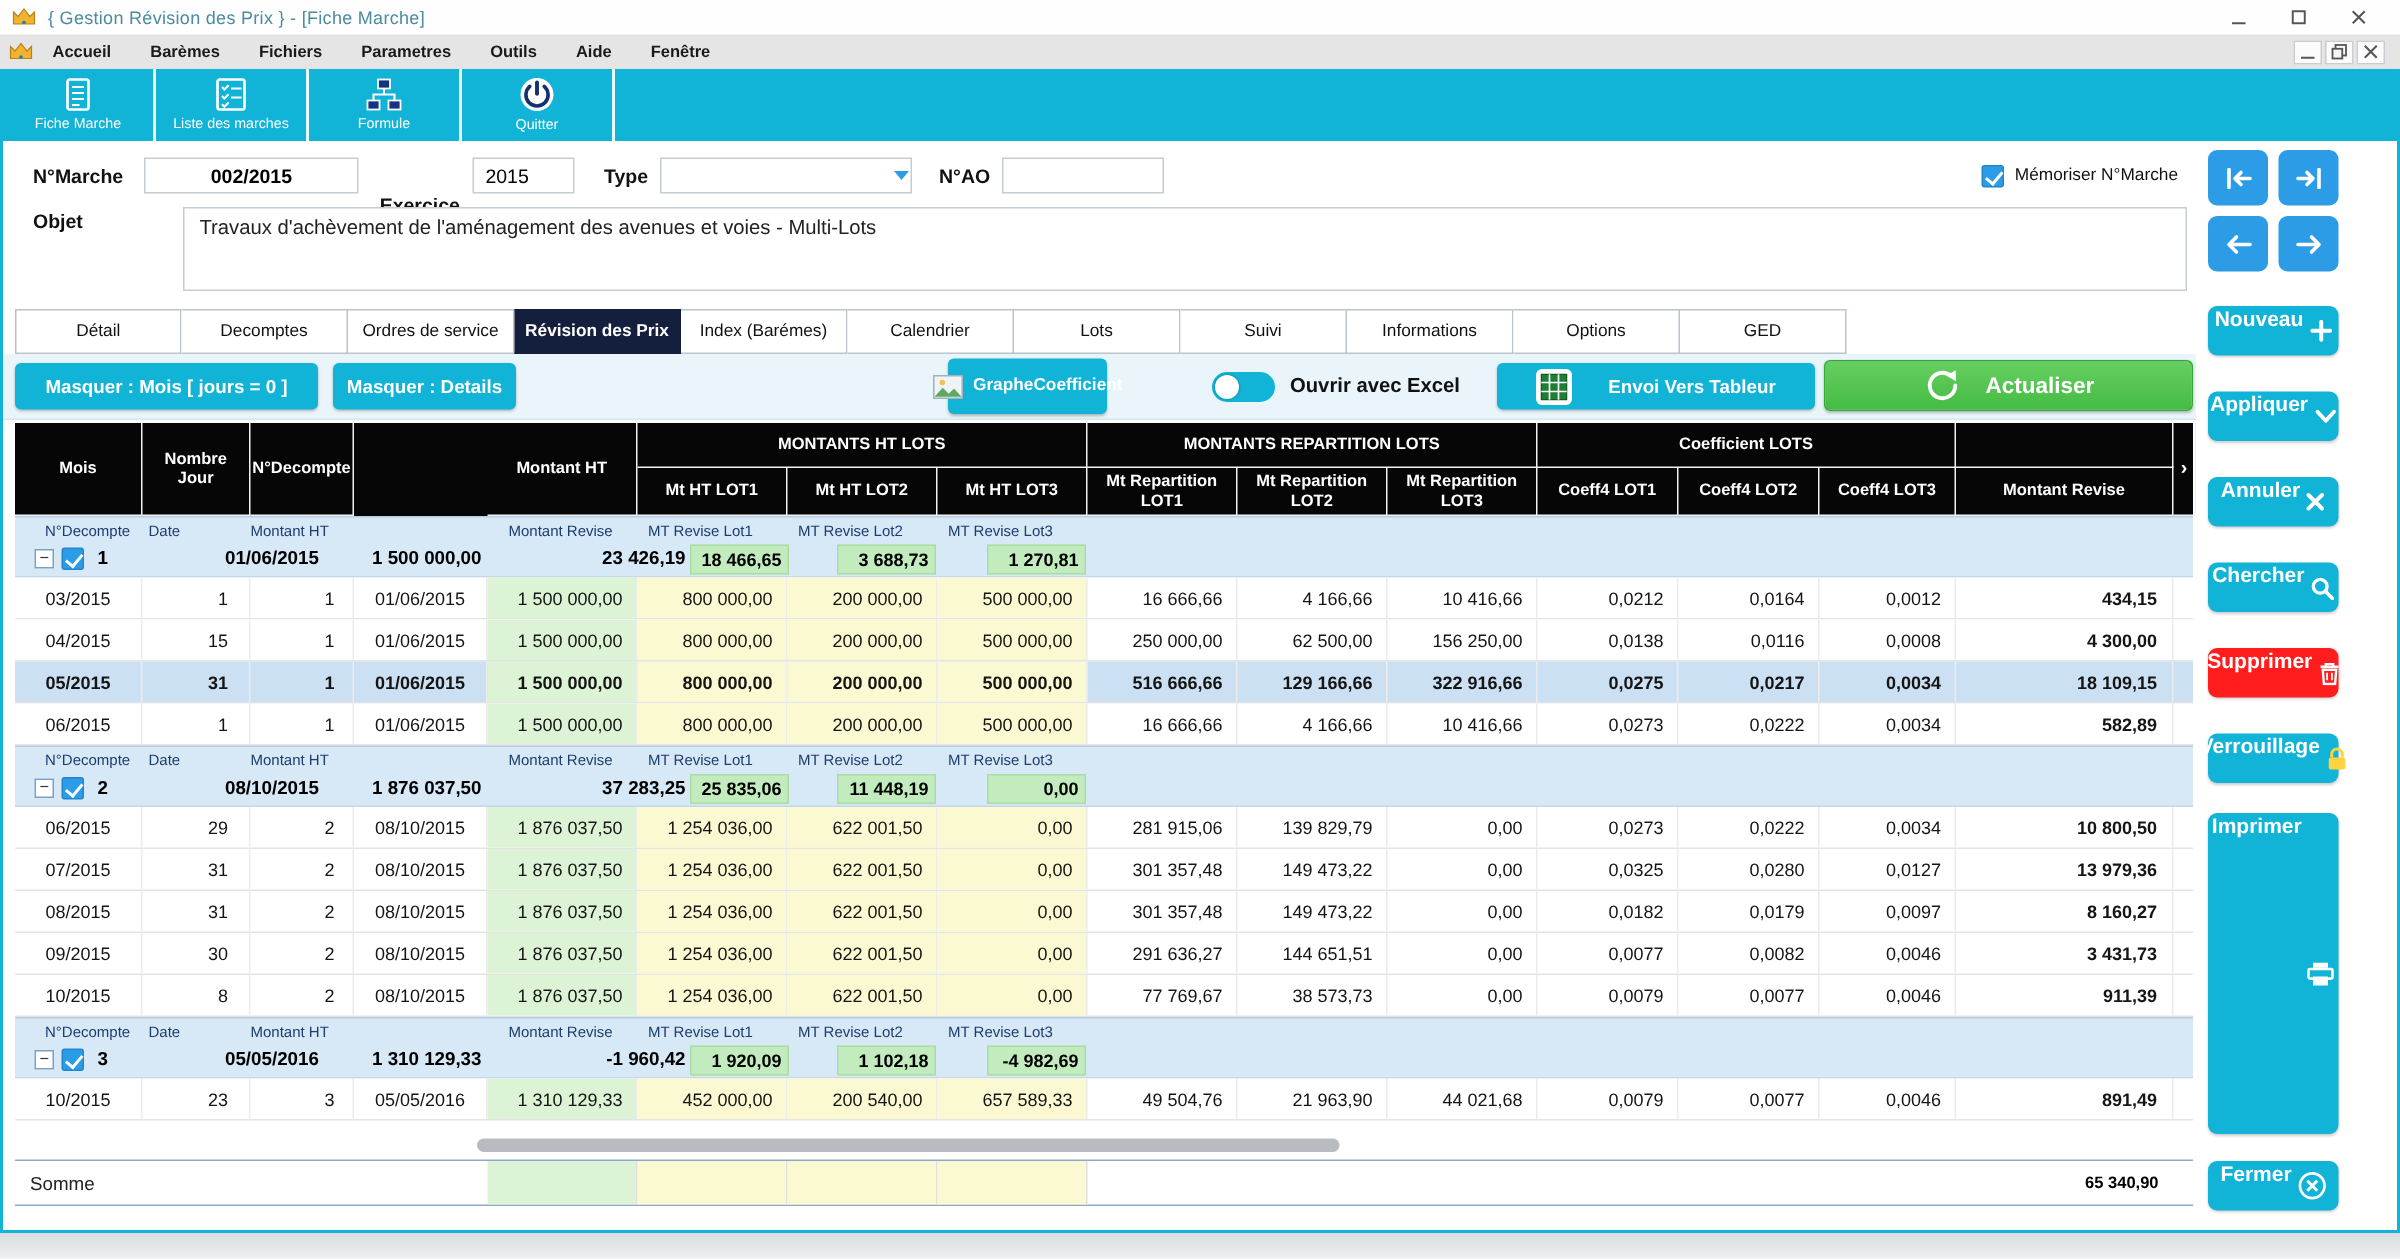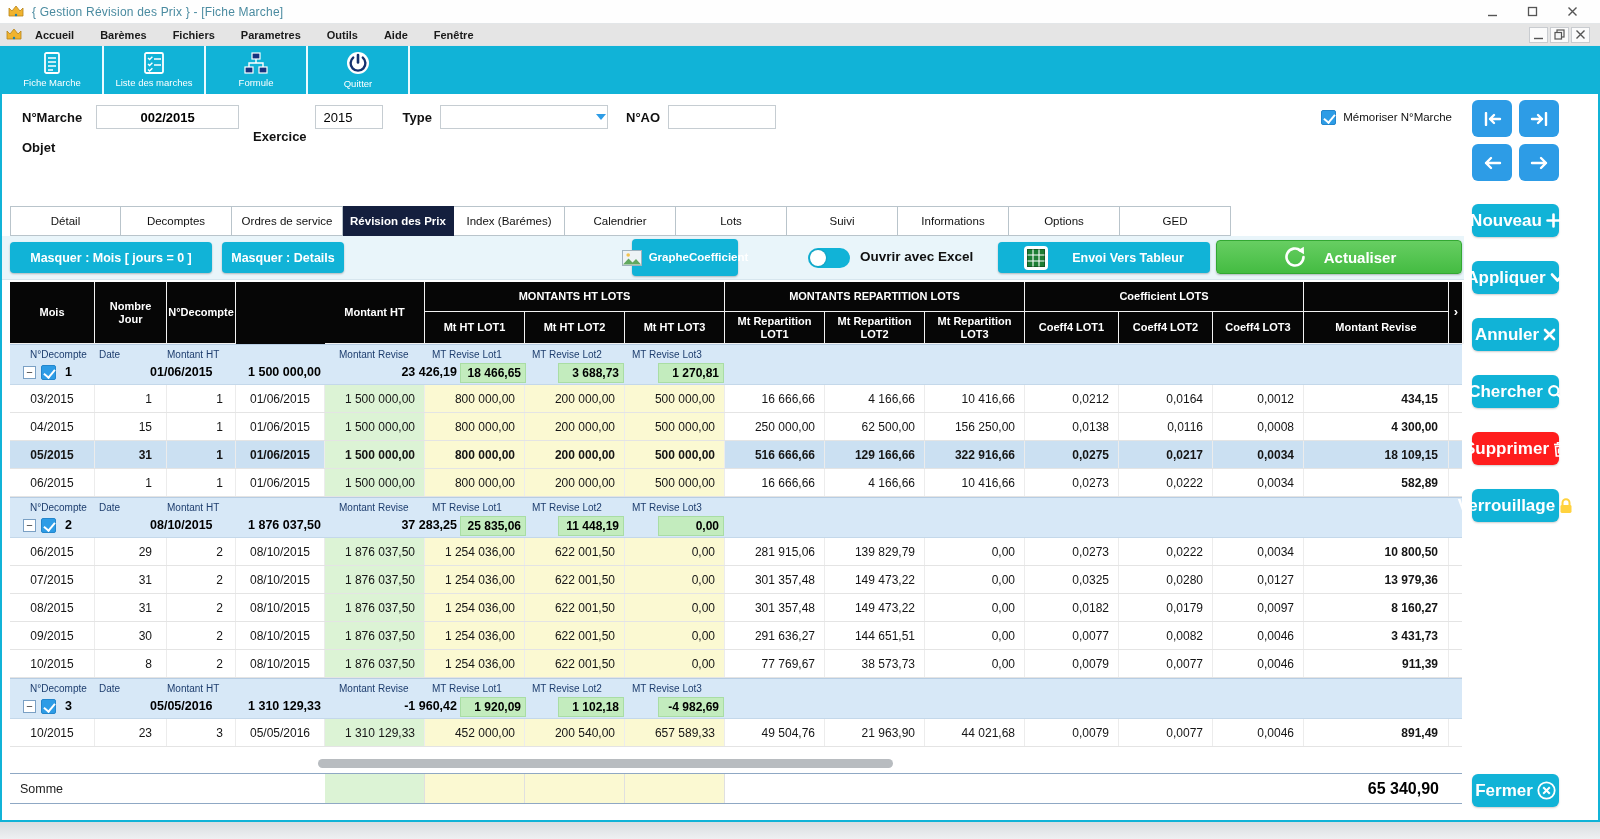--- a/index.html
+++ b/index.html
@@ -113,27 +113,27 @@
   .chip { position:absolute; top:18px; width:66px; background:#c3ecbe; border:1px solid #a9ddA4; text-align:right; padding:2px 4px; font-weight:bold; font-size:12px; white-space:nowrap; }
 
   
   .hscroll { position:relative; height:9px; margin-top:12px; width:1452px; }
   .hthumb { position:absolute; left:308px; top:0; width:575px; height:9px; border-radius:5px; background:#b8bcc0; }
   .somme-row { display:grid; grid-template-columns:var(--cols); height:31px; margin-top:5px; border-top:1px solid #8fa8c4; border-bottom:1px solid #8fa8c4; background:#fff;text-align:center; }
   .s-label { grid-column:1/5; display:flex; align-items:center; padding-left:10px; font-size:12.5px; color:#222; }
   .s-green { grid-column:5; background:#dcf3d5; border-right:1px solid #e0e0e0; }
   .sy1 { grid-column:6; } .sy2 { grid-column:7; } .sy3 { grid-column:8; }
   .sy { background:#fbf9d2; border-right:1px solid #e0e0e0; }
-  .s-val { grid-column:15; display:flex; align-items:center; justify-content:flex-end; font-weight:bold; font-size:16px; padding-right:10px; }
+  .s-val { grid-column:15; display:flex; align-items:center; justify-content:flex-end; font-weight:bold; font-size:11px; padding-right:10px; }
 
   
   .sidebar { position:absolute; left:1468px; top:0; width:94px; height:724px; }
   .nav-grid { position:absolute; top:6px; left:2px; display:grid; grid-template-columns:40px 40px; grid-auto-rows:37px; gap:7px; }
   .nav-btn { background:#2d9ce6; border-radius:6px; display:flex; align-items:center; justify-content:center; }
-  .sb-btn { position:absolute; left:2px; width:87px; background:#11b3d7; border-radius:6px; color:#fff; display:flex; align-items:center; justify-content:center; gap:4px; font-weight:bold; font-size:17px; box-shadow:0 1px 2px rgba(0,0,0,.2); padding:0 3px; }
+  .sb-btn { position:absolute; left:2px; width:87px; background:#11b3d7; border-radius:6px; color:#fff; display:flex; justify-content:center; gap:4px; font-weight:bold; font-size:14px; box-shadow:0 1px 2px rgba(0,0,0,.2); padding:0 3px; }
   .sb-label { white-space:nowrap; }
   .sb-btn.danger { background:#ff1d1d; }
 </style>
 </head>
 <body>
 
 <div class="app" data-interactable="false">
 
   <div class="titlebar" data-interactable="false">
     <span class="ic" data-interactable="false">
@@ -272,20 +272,21 @@
             </div>
           <span class="flabel lbl-nao" data-interactable="false">N°AO</span>
           <input class="inp nao" data-interactable="true" value="" style="">
           <div class="memoriser" data-interactable="true">
             <span class="cb checked" data-interactable="false"></span>
             <span class="memlabel" data-interactable="false">Mémoriser N°Marche</span>
           </div>
         </div>
         <div class="frow2" data-interactable="false">
           <span class="flabel objl" data-interactable="false">Objet</span>
+          <textarea class="objet" data-interactable="true" style="">Travaux d'achèvement de l'aménagement des avenues et voies - Multi-Lots</textarea>
         </div>
       </div>
 
       <div class="tabs" data-interactable="false">
           <div class="tab" data-interactable="true">Détail</div>
           <div class="tab" data-interactable="true">Decomptes</div>
           <div class="tab" data-interactable="true">Ordres de service</div>
           <div class="tab active" data-interactable="true">Révision des Prix</div>
           <div class="tab" data-interactable="true">Index (Barémes)</div>
           <div class="tab" data-interactable="true">Calendrier</div>
@@ -707,20 +708,30 @@
           </div>
           <div class="sb-btn" data-interactable="true" style="top: 395px; height: 33px;">
             <span class="sb-label" data-interactable="false">Verrouillage</span>
             <span class="ic" data-interactable="false">
               <svg width="14" height="16" viewBox="0 0 14 16">
                 <path d="M3.5 7V4.8a3.5 3.5 0 0 1 7 0V7" fill="none" stroke="#ffd23e" stroke-width="2"></path>
                 <rect x="1.5" y="7" width="11" height="8" rx="1.4" fill="#ffd23e"></rect>
               </svg>
             </span>
           </div>
+          <div class="sb-btn tall" data-interactable="true" style="top: 448px; height: 214px;">
+            <span class="sb-label" data-interactable="false">Imprimer</span>
+            <span class="ic" data-interactable="false">
+              <svg width="18" height="17" viewBox="0 0 18 17">
+                <rect x="4" y="0.8" width="10" height="3.4" fill="#fff"></rect>
+                <rect x="1" y="5" width="16" height="6.4" rx="1" fill="none" stroke="#fff" stroke-width="1.7"></rect>
+                <rect x="4" y="10" width="10" height="6" fill="#fff"></rect>
+              </svg>
+            </span>
+          </div>
           <div class="sb-btn bottom" data-interactable="true" style="top: 680px; height: 33px;">
             <span class="sb-label" data-interactable="false">Fermer</span>
             <span class="ic" data-interactable="false">
               <svg width="19" height="19" viewBox="0 0 19 19">
                 <circle cx="9.5" cy="9.5" r="8.2" fill="none" stroke="#fff" stroke-width="1.8"></circle>
                 <path d="M6.2 6.2l6.6 6.6M12.8 6.2l-6.6 6.6" stroke="#fff" stroke-width="2"></path>
               </svg>
             </span>
           </div>
         </div>

